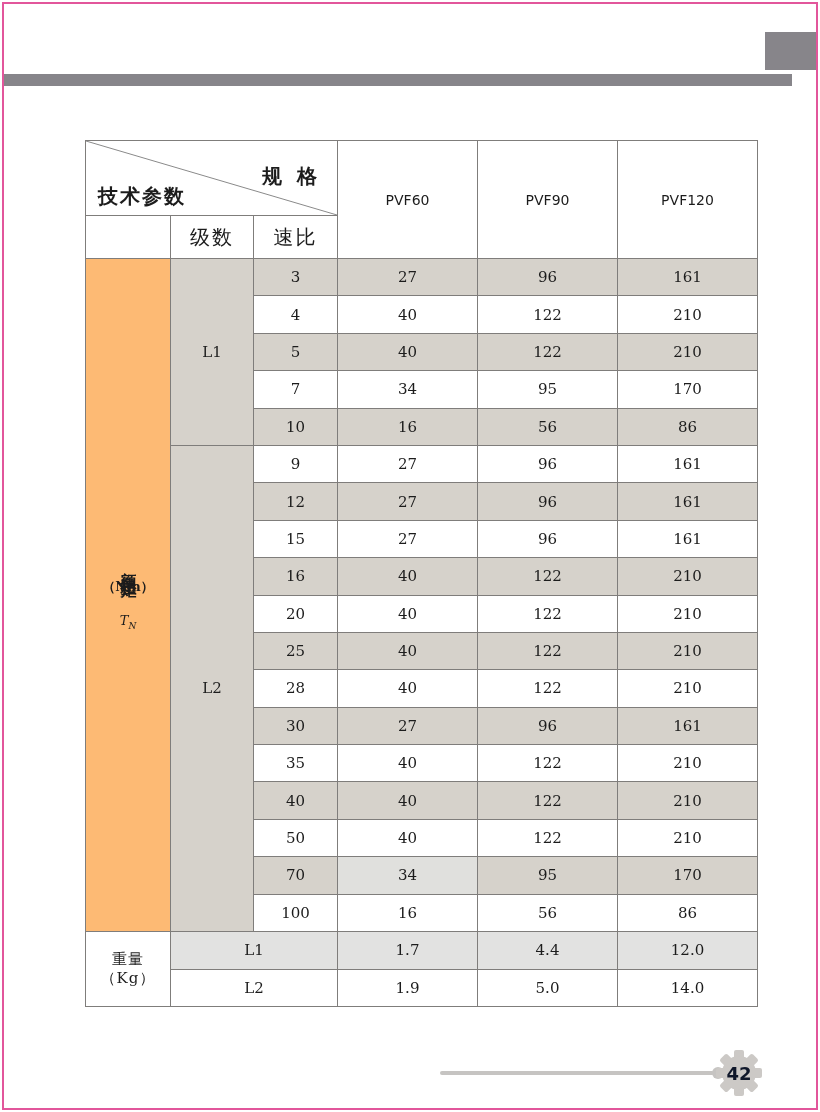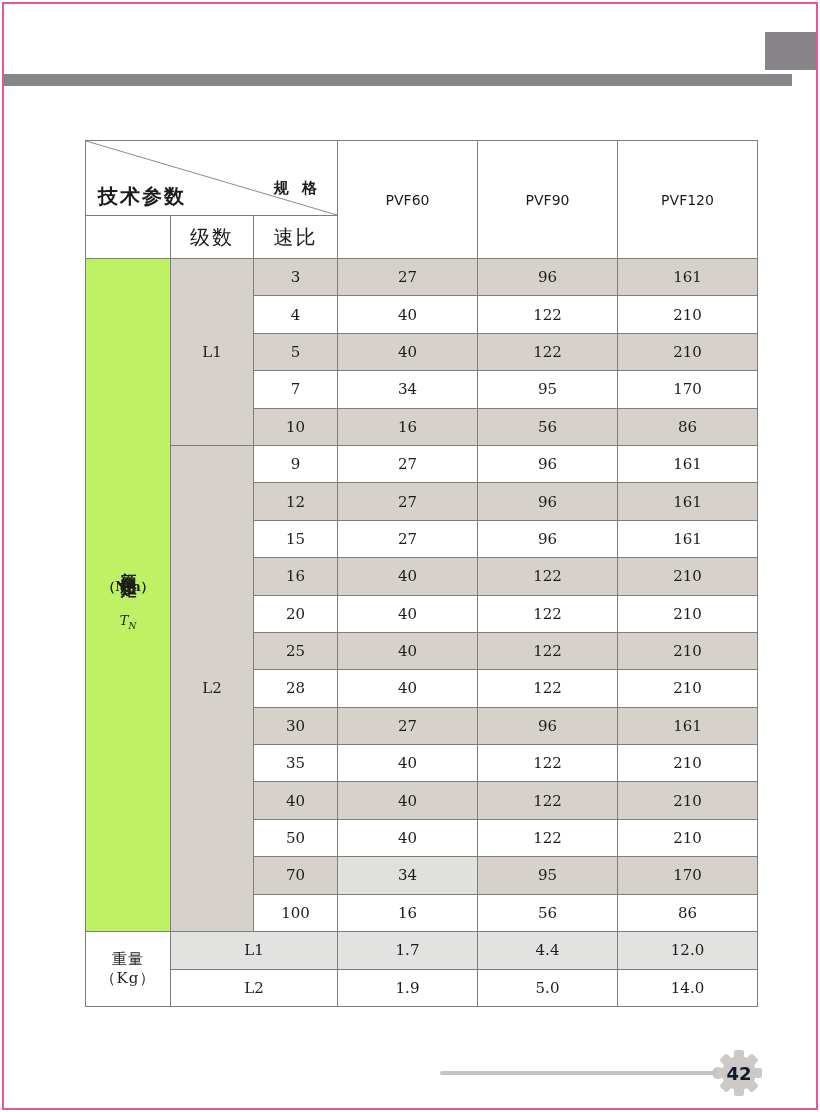--- a/index.html
+++ b/index.html
@@ -26,28 +26,28 @@
     font-weight:normal;overflow:hidden;
   }
   tr.hr1{height:75px;}
   tr.hr2{height:43px;}
   tr.drow{height:37.4px;}
   tr.wrow{height:37.5px;}
   .pvf-head{font-family:"DejaVu Sans","Liberation Sans",sans-serif;font-size:14px;}
   .cn{font-weight:bold;font-size:20px;letter-spacing:2px;}
   .corner{position:relative;}
   .corner svg{position:absolute;left:0;top:0;width:100%;height:100%;}
-  .corner-spec{position:absolute;top:38px;right:16px;font-weight:bold;font-size:15px;letter-spacing:4px;}
+  .corner-spec{position:absolute;top:22px;right:16px;font-weight:bold;font-size:20px;letter-spacing:4px;}
   .corner-tech{position:absolute;top:42px;left:12px;font-weight:bold;font-size:20px;letter-spacing:2px;}
   td.shaded{background:#d6d2cb;}
   td.light{background:#e0e0dd;}
   td.stage-cell{background:#d6d2cb;font-family:"DejaVu Serif",serif;}
   tr.wshade td{background:#e2e2e1;}
   td.wlabel{background:#ffffff !important;font-weight:bold;font-size:15px;letter-spacing:1px;}
-  td.torque-cell{background:#bef264;}
+  td.torque-cell{background:#fdba74;}
   .torque-box{display:flex;flex-direction:column;align-items:center;justify-content:center;gap:2px;}
   .torque-vert{writing-mode:vertical-rl;text-orientation:upright;font-weight:bold;font-size:16px;letter-spacing:3px;}
   .torque-unit{font-weight:bold;font-size:13px;margin-top:4px;}
   .torque-sym{font-style:italic;font-size:13px;margin-top:15px;}
   .torque-sym sub{font-size:9px;}
 
   
   .footer-line{position:absolute;left:440px;top:1071px;width:274px;height:4px;background:#c6c4c2;border-radius:2px;}
   .footer-dot{position:absolute;left:712px;top:1067px;width:12px;height:12px;border-radius:50%;background:#c6c4c2;}
   .gear-badge{position:absolute;left:715px;top:1049px;width:48px;height:48px;}

